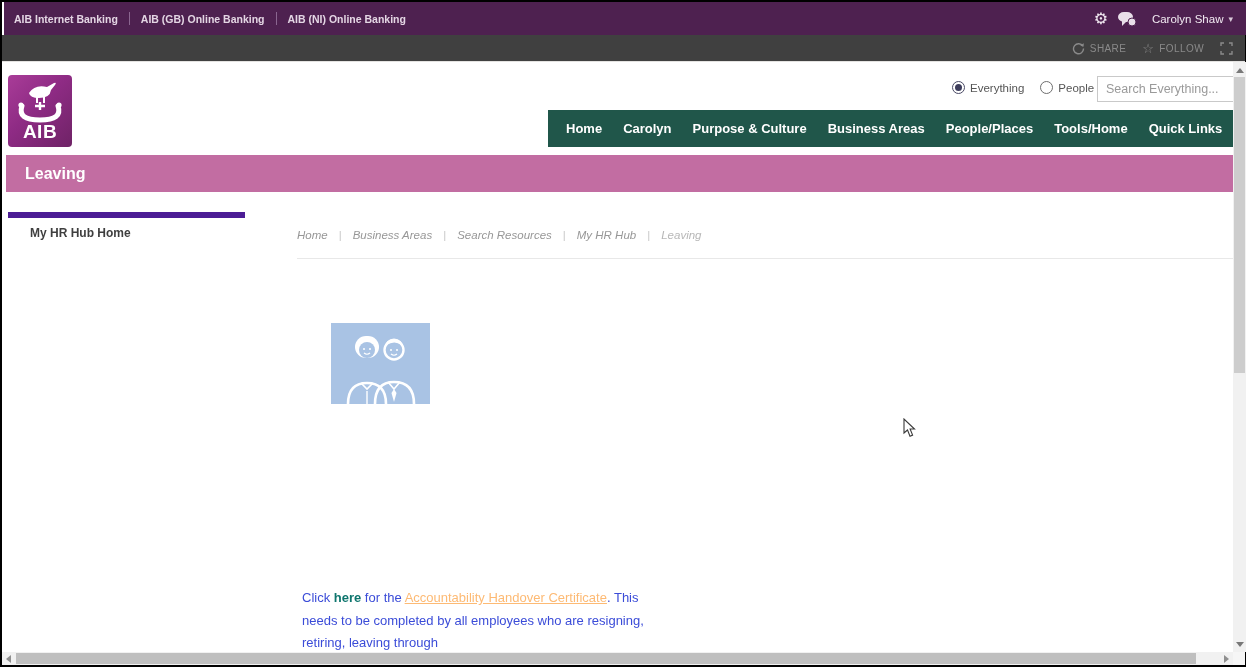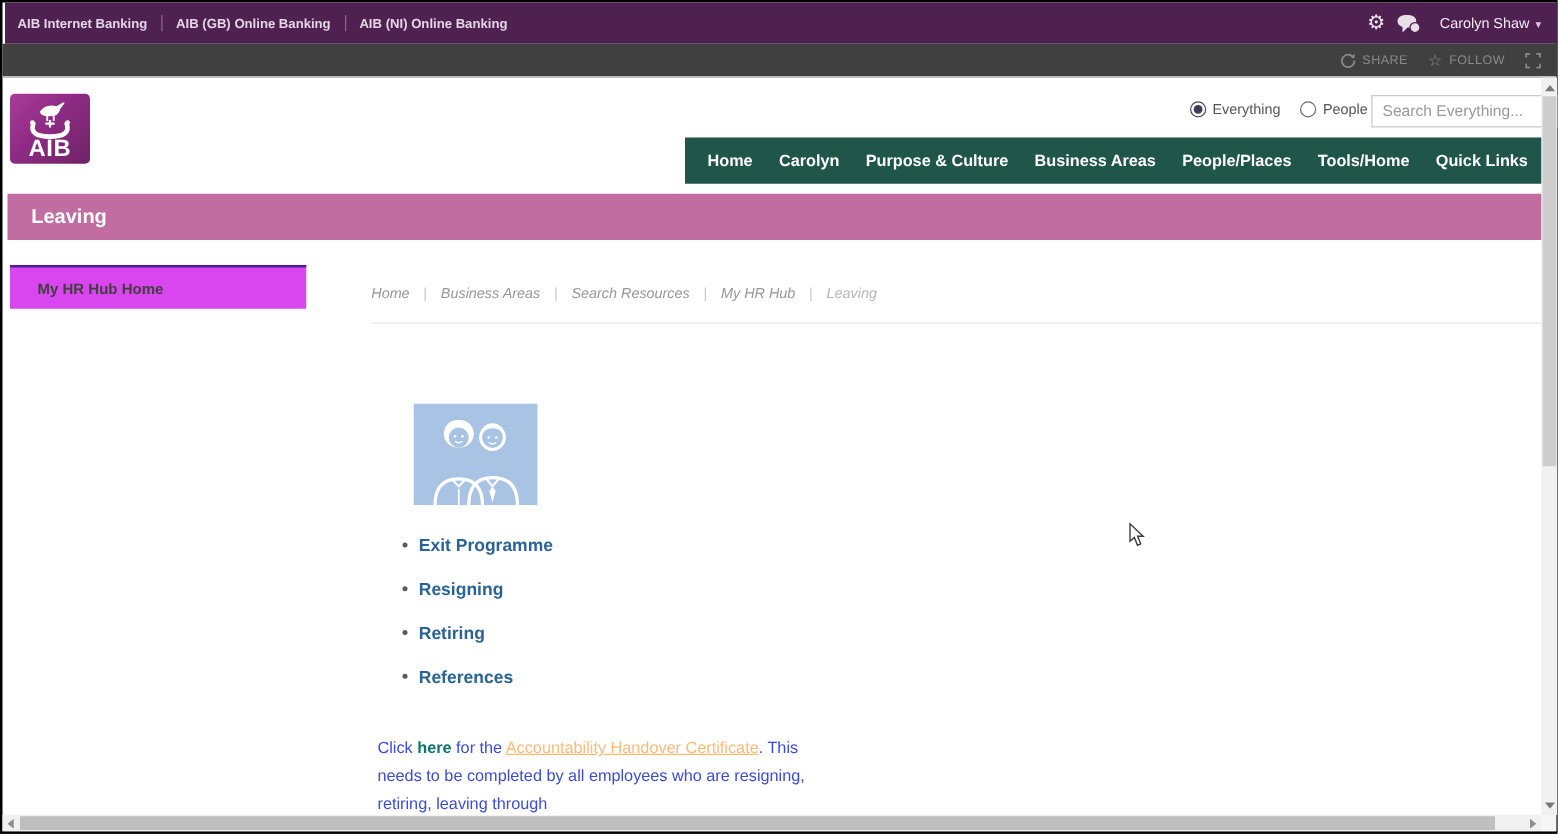--- a/index.html
+++ b/index.html
@@ -23,21 +23,21 @@
   .actions-bar { position:absolute; left:2px; top:35px; width:1243px; height:27px;
                  background:#404040; border-bottom:1px solid #e4e3e1;
                  display:flex; align-items:center; justify-content:flex-end; }
   .action { display:flex; align-items:center; color:#8a8a8a; font-size:10px; letter-spacing:.4px;
             margin-right:16px; cursor:pointer; }
   .action .glyph { margin-right:5px; display:flex; align-items:center; }
   .star-glyph { font-size:13px; line-height:1; color:#8a8a8a; }
   .focus-btn { margin-right:12px; cursor:pointer; display:flex; }
 
   
-  .logo { position:absolute; left:8px; top:75px; width:64px; height:56px; border-radius:4px;
+  .logo { position:absolute; left:8px; top:75px; width:64px; height:72px; border-radius:4px;
           background:linear-gradient(135deg,#a93c98 0%,#8e2b84 45%,#6f2366 100%);
           display:flex; flex-direction:column; align-items:center; cursor:pointer; }
   .logo-word { color:#fff; font-weight:700; font-size:19px; letter-spacing:.5px; margin-top:-4px; }
 
   .scope-group { position:absolute; left:952px; top:81px; display:flex; align-items:center; font-size:11.5px; color:#555; }
   .scope { display:flex; align-items:flex-end; margin-right:16px; cursor:pointer; }
   .radio { width:13px; height:13px; border:1px solid #6e6e6e; border-radius:50%; background:#fff; margin-right:5px; }
   .radio.sel { border-color:#4a4a66; }
   .radio.sel::after { content:""; display:block; width:7px; height:7px; margin:2px; border-radius:50%; background:#3d3d5c; }
 
@@ -50,21 +50,21 @@
          display:flex; align-items:center; padding-left:18px; gap:21px; overflow:hidden; white-space:nowrap; }
   .nav a { color:#fff; font-size:13px; font-weight:700; text-decoration:none; }
 
   
   .banner { position:absolute; left:6px; top:155px; width:1239px; height:37px; background:#c26da2;
             display:flex; align-items:center; }
   .banner-title { color:#fff; font-size:16px; font-weight:700; margin-left:19px; }
 
   
   .side-item { position:absolute; left:8px; top:212px; width:237px; height:35px;
-               background:#d946ef; border-top:2px solid #4c1d95;
+               background:#ffffff; border-top:6px solid #4c1d95;
                display:flex; align-items:center; cursor:pointer; }
   .side-item span { margin-left:22px; font-size:12px; font-weight:700; color:#3f3f3f; }
 
   
   .breadcrumb { position:absolute; left:297px; top:229px; display:flex; align-items:center;
                 font-size:11.5px; font-style:italic; color:#979797; }
   .breadcrumb a { color:#979797; text-decoration:none; cursor:pointer; }
   .crumb-sep { color:#c9c9c9; margin:0 11px; font-style:normal; }
   .crumb-current { color:#b7b7b7; }
   .rule { position:absolute; left:297px; top:258px; width:936px; height:1px; background:#e8e8e8; }
@@ -217,38 +217,20 @@
       <path d="M53.5,25 a9.5,9.5 0 0 1 19,0 l-2,-3 q-7,-5 -15,0 z" fill="#fff"></path>
       <circle cx="60" cy="27" r="1" fill="#fff"></circle>
         <circle cx="66" cy="27" r="1" fill="#fff"></circle>
       <path d="M60,31 q3,2.5 6,0" stroke="#fff" stroke-width="1.2" fill="none"></path>
       <path d="M44,81 q0,-22 19,-22 q20,0 20,22" fill="none" stroke="#fff" stroke-width="2.6"></path>
       <path d="M57,59 l6,7 l6,-7" fill="none" stroke="#fff" stroke-width="1.6"></path>
       <path d="M63,66 l-2.5,4 l2.5,9 l2.5,-9 z" fill="#fff"></path>
     </svg>
   </div>
 
-  <ul class="link-list">
-    <li>
-      <span class="bullet"></span>
-      <a href="#">Exit Programme</a>
-    </li>
-    <li>
-      <span class="bullet"></span>
-      <a href="#">Resigning</a>
-    </li>
-    <li>
-      <span class="bullet"></span>
-      <a href="#">Retiring</a>
-    </li>
-    <li>
-      <span class="bullet"></span>
-      <a href="#">References</a>
-    </li>
-  </ul>
 
   <p class="para"><span>Click </span><b><a href="#">here</a></b><span> for the </span><a href="#" class="ul-link">Accountability Handover Certificate</a><span>. This needs to be completed by all employees who are resigning, retiring, leaving through</span></p>
 
   <div class="cursor">
     <svg width="14" height="20" viewBox="0 0 14 20">
       <path d="M1,1 L1,15 L4.5,12 L7,18.2 L9.6,17.1 L7.1,11 L11.5,11 Z" fill="#fff" stroke="#3a3a3a" stroke-width="1.1"></path>
     </svg>
   </div>
 
   <div class="v-scroll">

